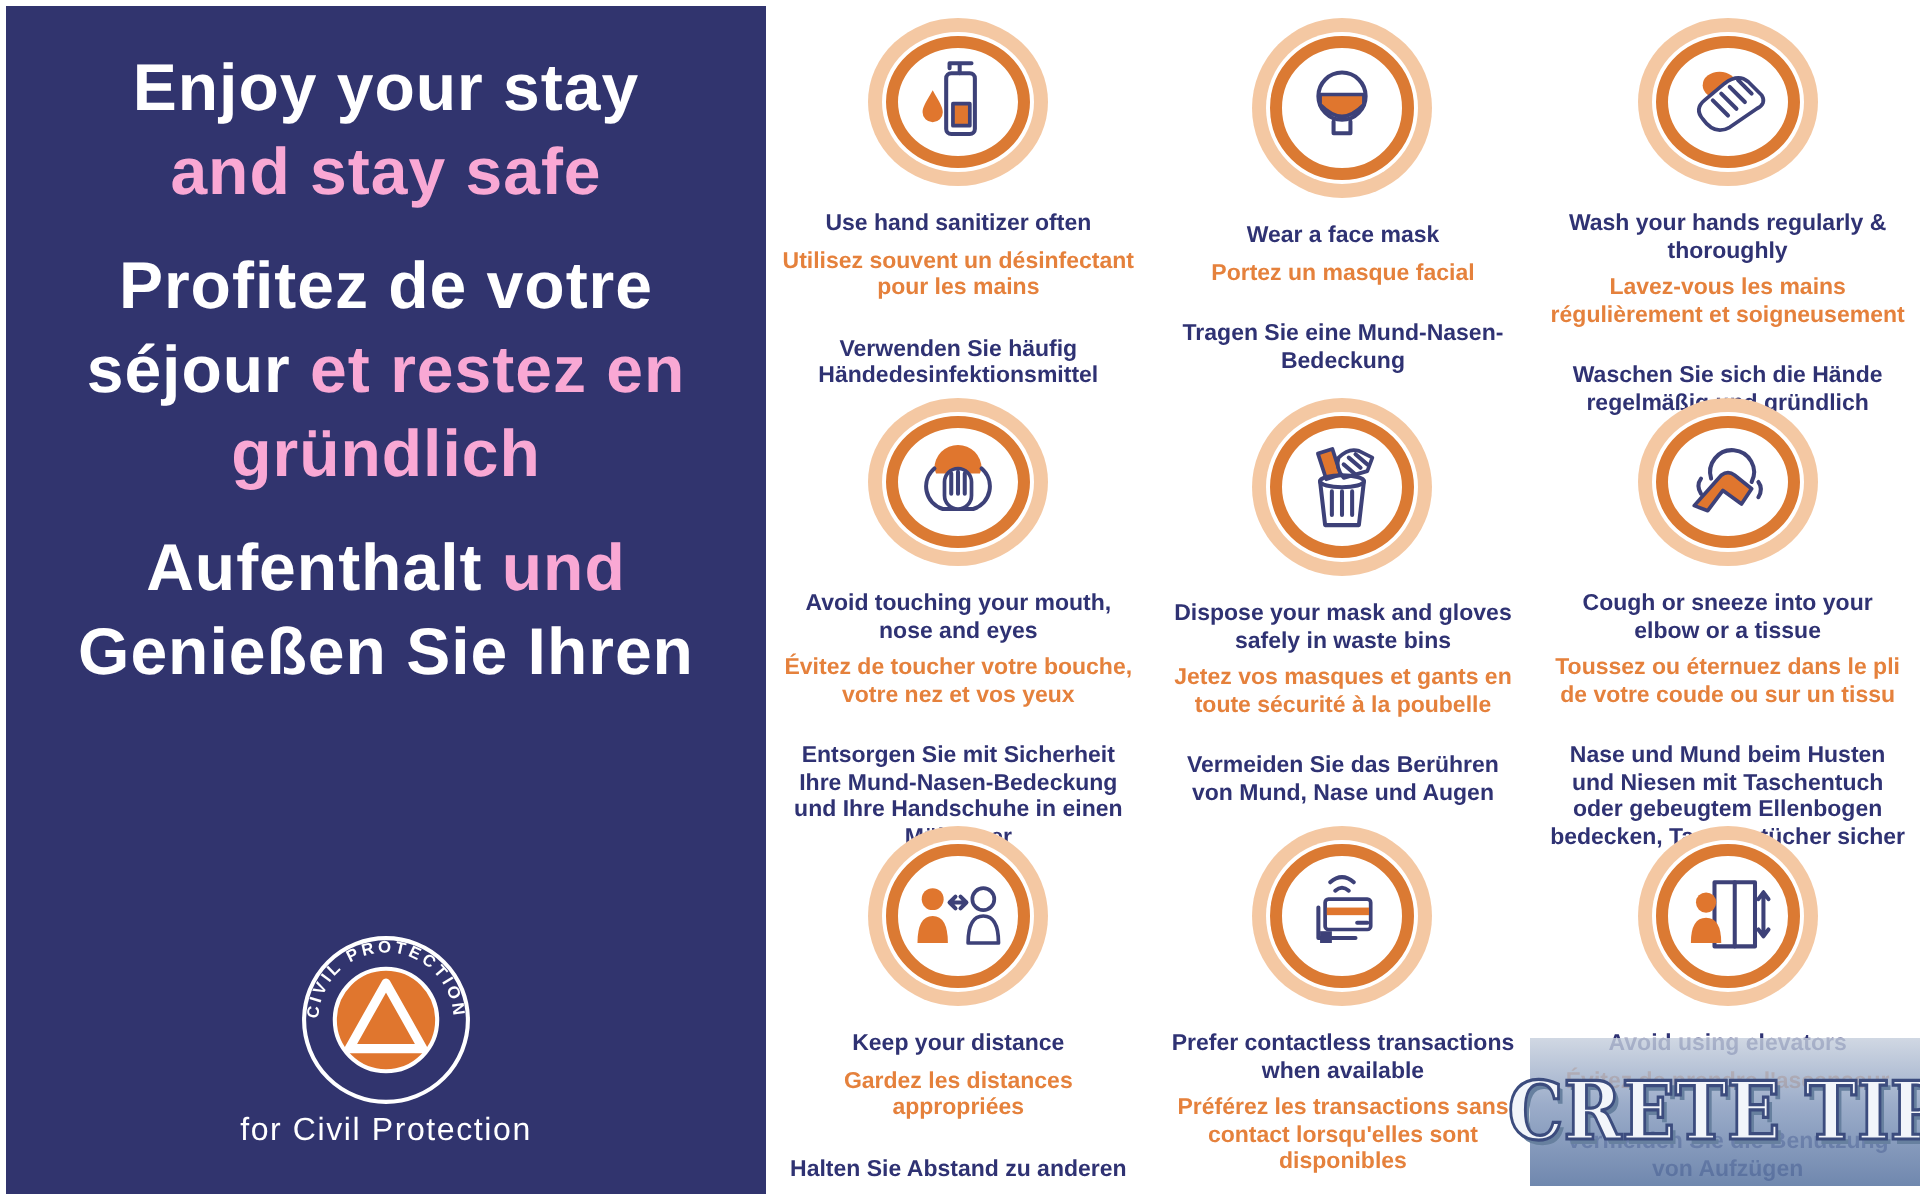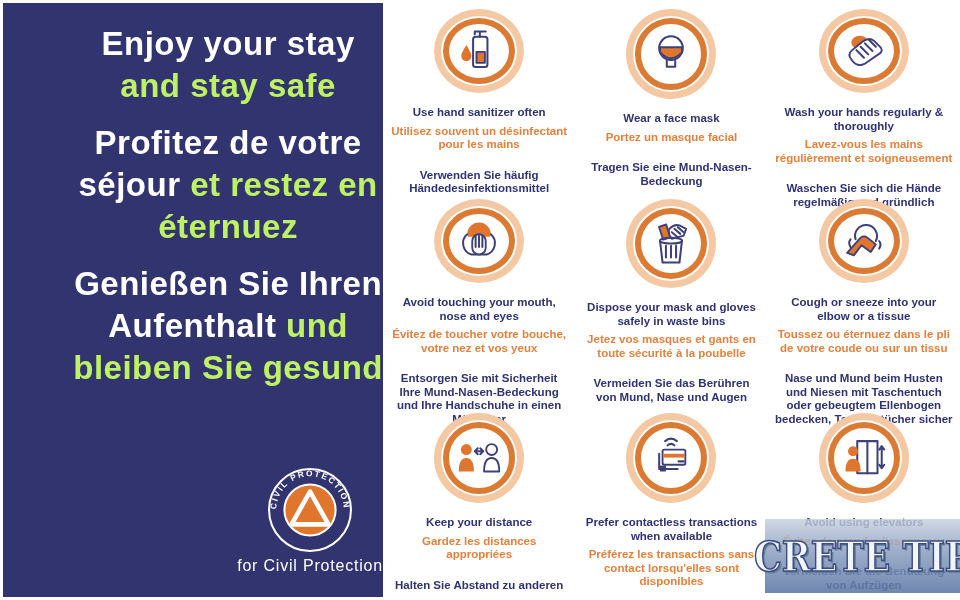--- a/index.html
+++ b/index.html
@@ -5,29 +5,29 @@
   html,body{margin:0;padding:0;}
   body{
     width:960px;height:600px;position:relative;overflow:hidden;
     background:#ffffff;
     font-family:"Liberation Sans",sans-serif;
   }
   
   .left-panel{
     position:absolute;left:3px;top:3px;width:380px;height:594px;
     background:#31346e;
-    display:flex;flex-direction:column;align-items:flex-end;text-align:center;
+    display:flex;flex-direction:column;align-items:center;text-align:center;
   }
   .headline{margin-top:20px;}
   .hl-block{margin-bottom:15px;}
   .hl-line{
     font-size:33px;line-height:42px;font-weight:bold;letter-spacing:0.5px;
     color:#ffffff;white-space:nowrap;
   }
-  .hl-orange{color:#bef264;}
+  .hl-orange{color:#f9a8d4;}
   .logo-area{margin-top:auto;margin-bottom:22px;display:flex;flex-direction:column;align-items:center;}
   .logo-svg{width:86px;height:86px;}
   .logo-caption1{
     margin-top:16px;color:#ffffff;font-size:15px;letter-spacing:1px;font-weight:400;
   }
   .logo-caption2{
     margin-top:4px;color:#ffffff;font-size:16px;letter-spacing:0.8px;font-weight:normal;
   }
   
   .right-area{
@@ -82,26 +82,25 @@
 
 <div class="left-panel">
   <div class="headline">
     <div class="hl-block">
       <div class="hl-line">Enjoy your stay</div>
       <div class="hl-line hl-orange">and stay safe</div>
     </div>
     <div class="hl-block">
       <div class="hl-line">Profitez de votre</div>
       <div class="hl-line"><span>séjour</span><span class="hl-orange"> et restez en</span></div>
-      <div class="hl-line hl-orange">éternuez</div>
+      <div class="hl-line hl-orange">gründlich</div>
     </div>
     <div class="hl-block">
+      <div class="hl-line"><span>Aufenthalt</span><span class="hl-orange"> und</span></div>
       <div class="hl-line">Genießen Sie Ihren</div>
-      <div class="hl-line"><span>Aufenthalt</span><span class="hl-orange"> und</span></div>
-      <div class="hl-line hl-orange">bleiben Sie gesund</div>
     </div>
   </div>
 
   <div class="logo-area">
     <svg class="logo-svg" viewBox="0 0 84 84">
       <circle cx="42" cy="42" r="40" fill="none" stroke="#ffffff" stroke-width="2"></circle>
       <defs>
         <path id="arcTop" d="M 9 42 A 33 33 0 0 1 75 42" fill="none"></path>
         <path id="arcBottom" d="M 17 42 A 25 25 0 0 0 67 42" fill="none"></path>
       </defs>

